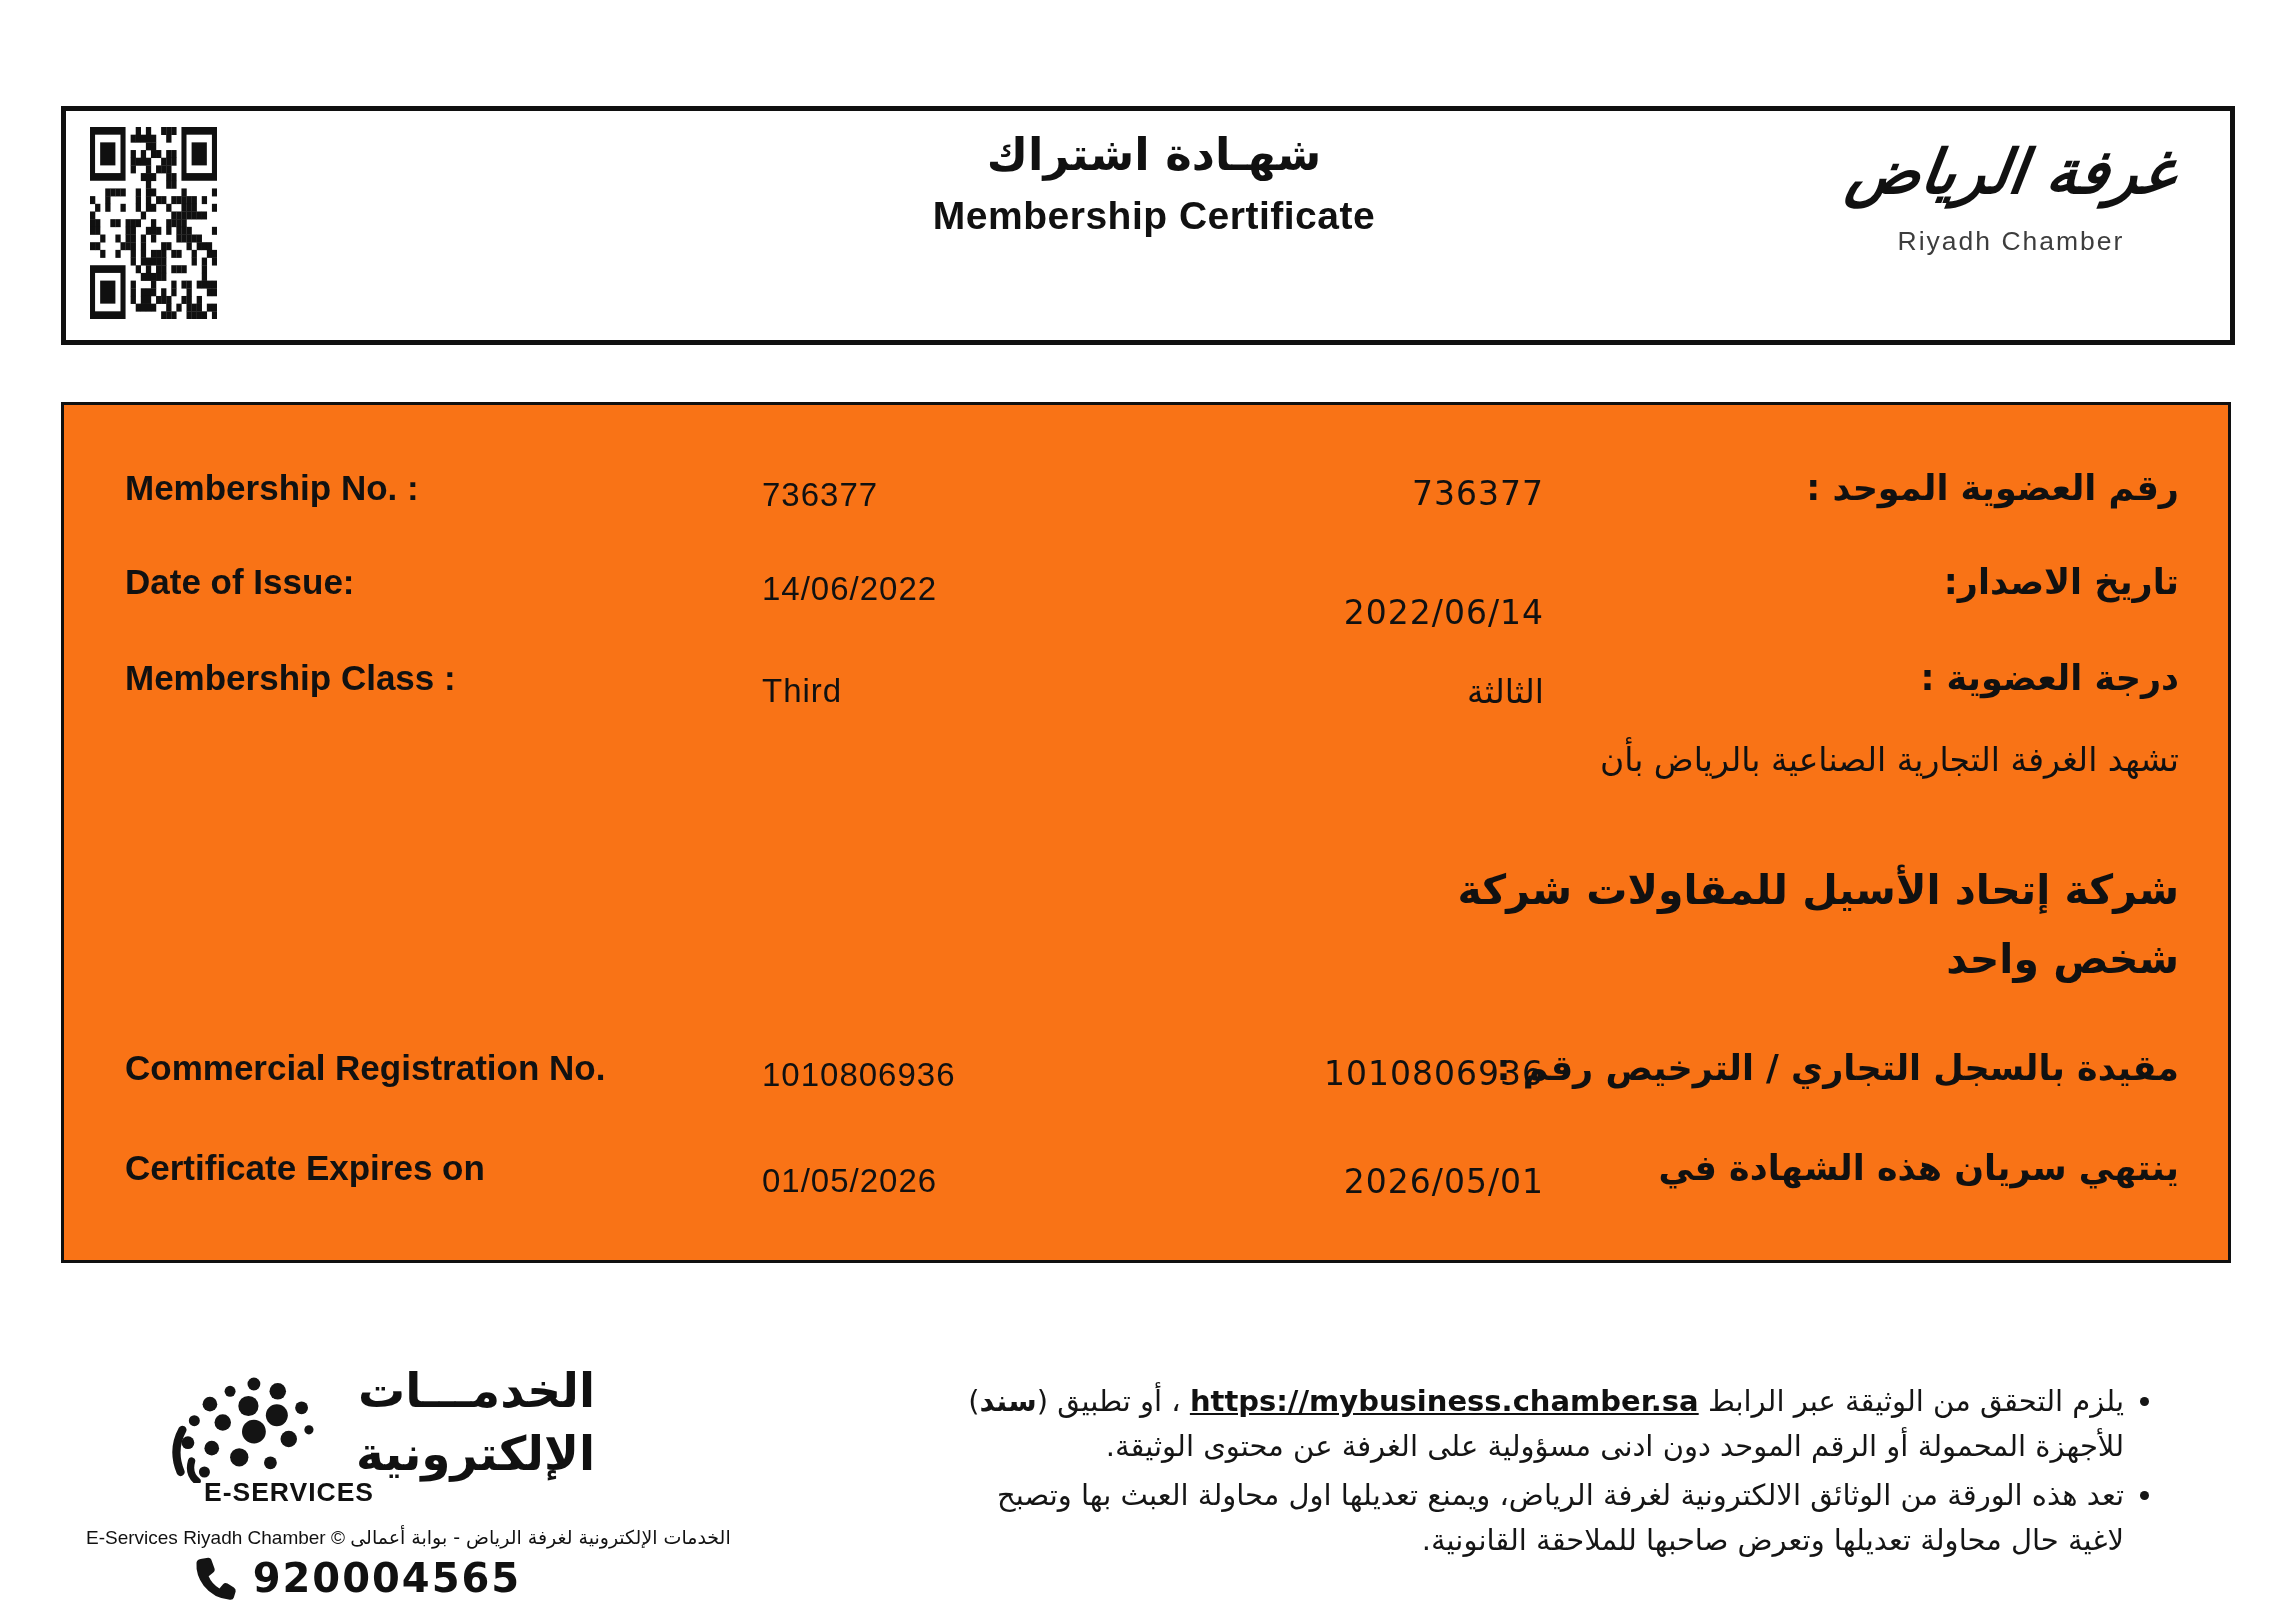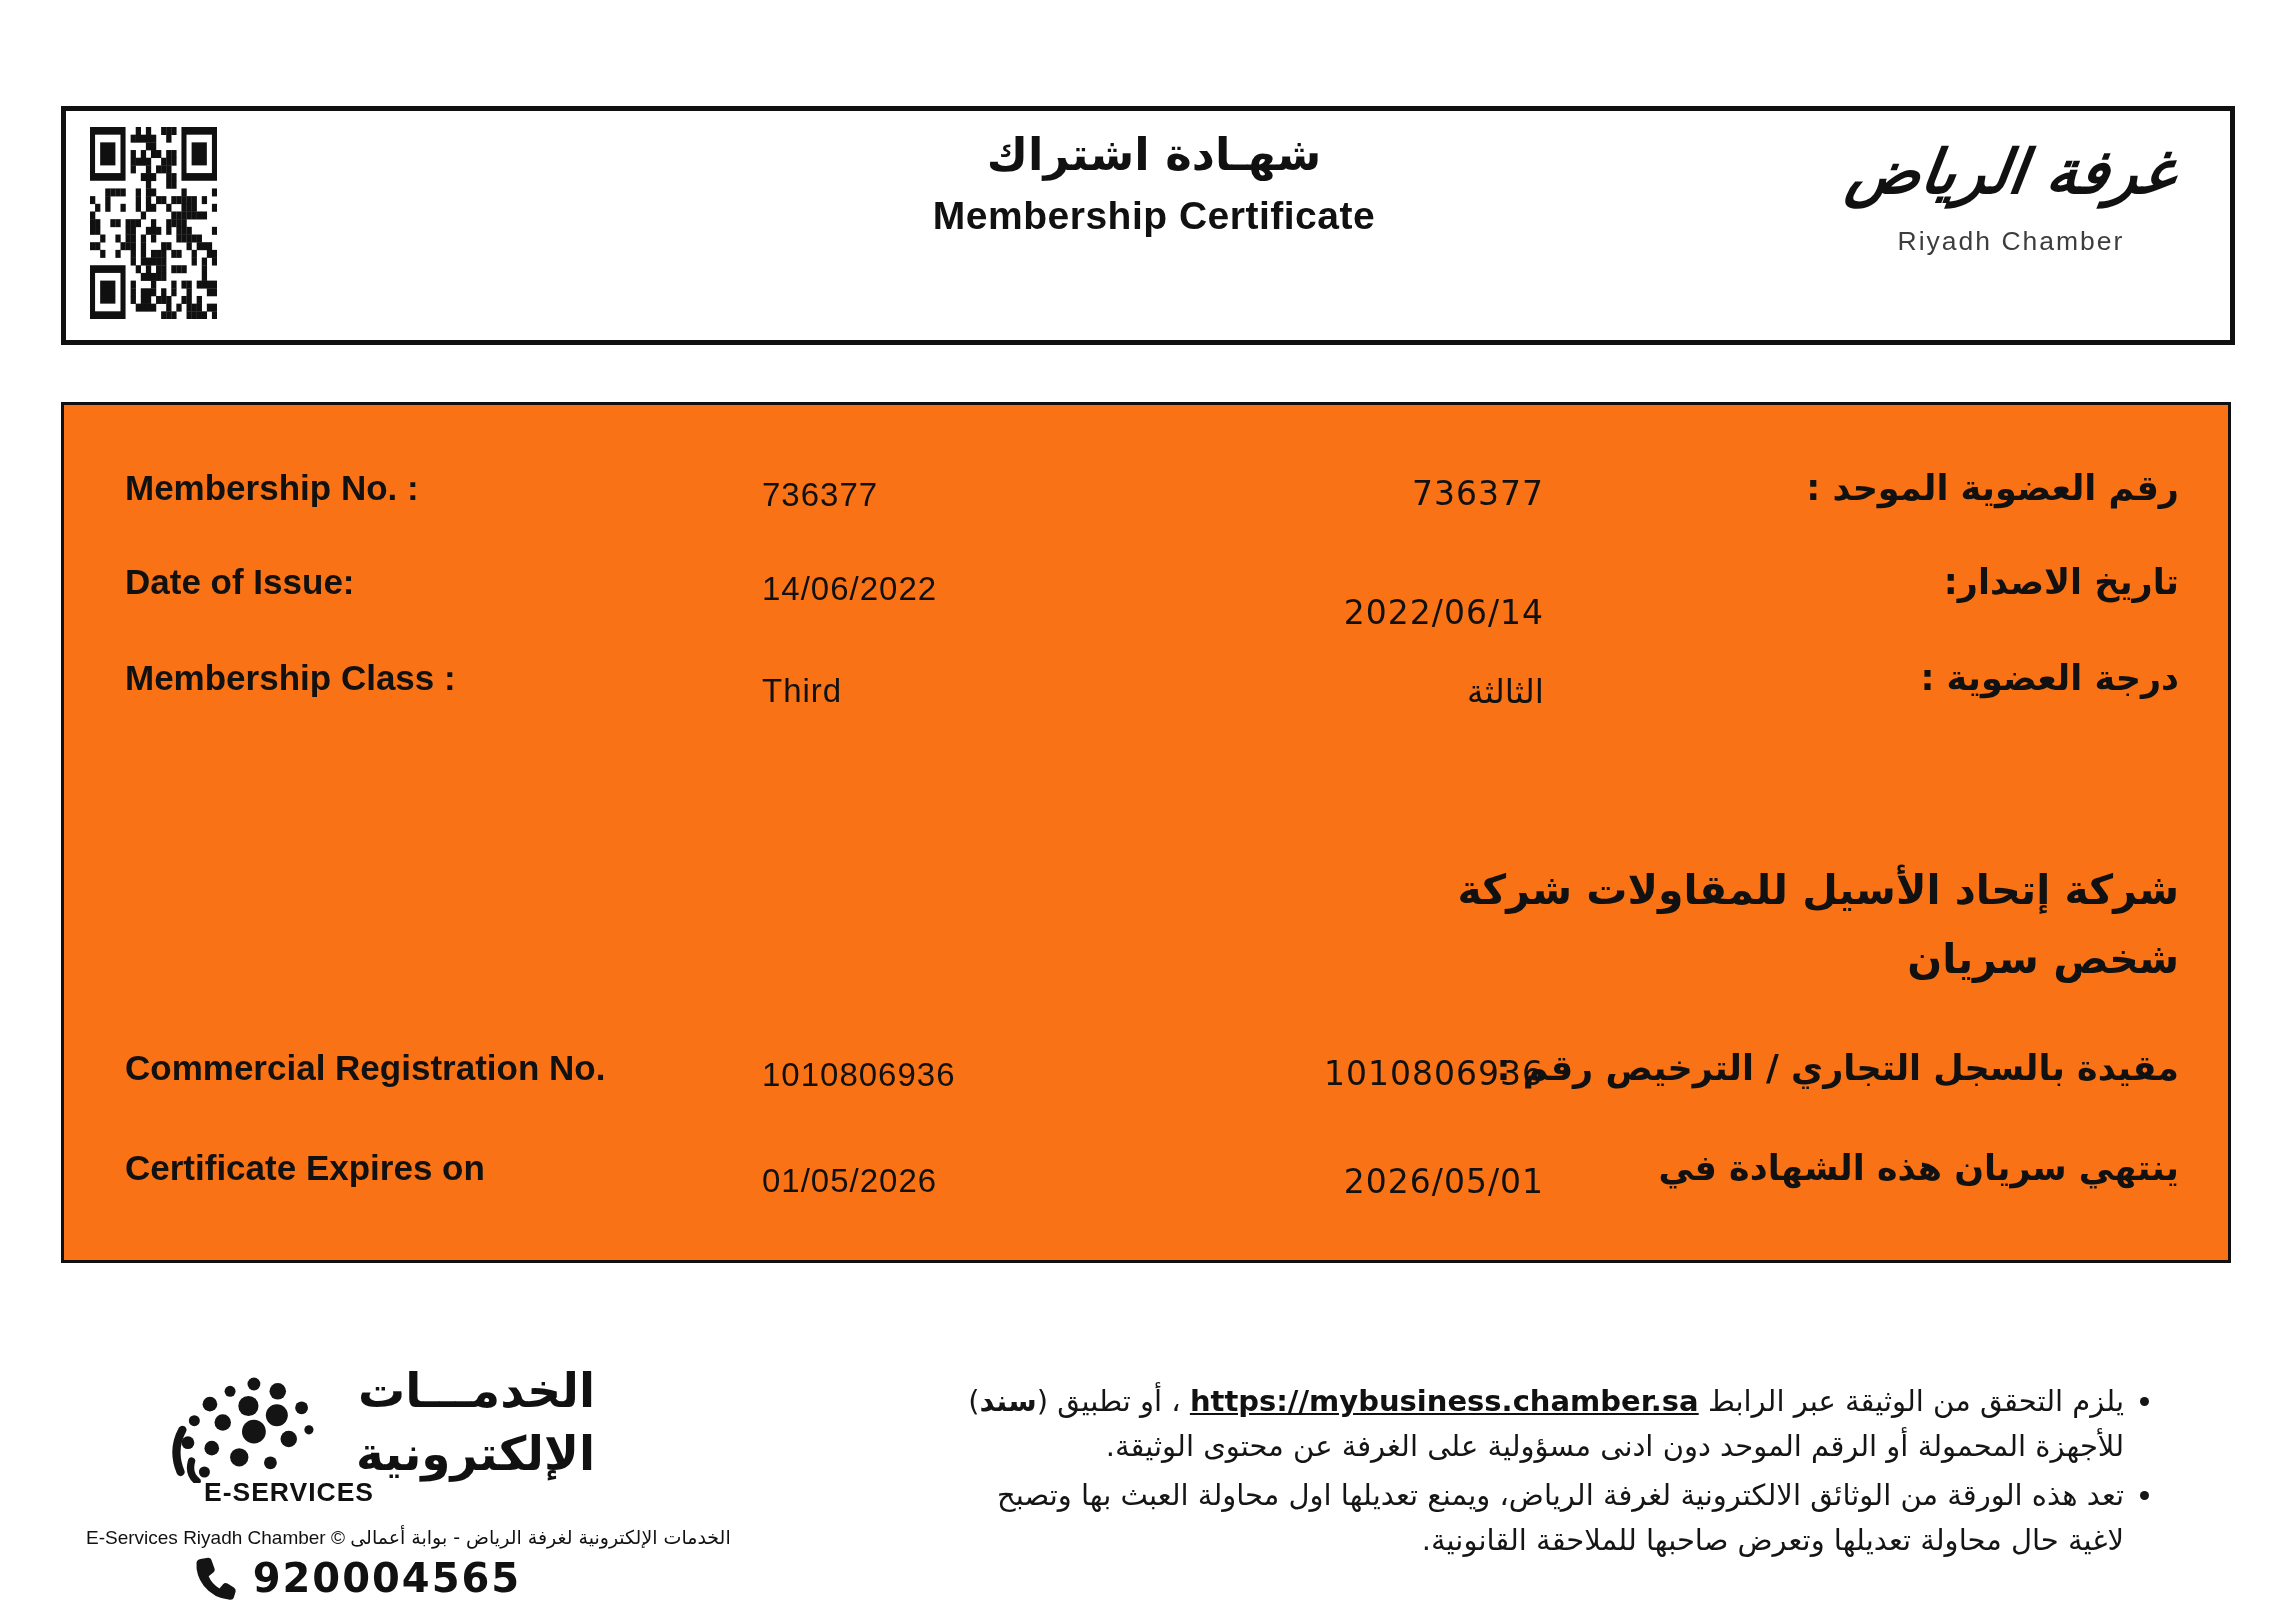--- a/index.html
+++ b/index.html
@@ -288,24 +288,25 @@
     <div class="cell label-en r2">Date of Issue:</div>
     <div class="cell value-en r2">14/06/2022</div>
     <div class="cell value-ar r2 dn2">2022/06/14</div>
     <div class="cell label-ar r2">تاريخ الاصدار:</div>
 
     <div class="cell label-en r3">Membership Class :</div>
     <div class="cell value-en r3 dn1">Third</div>
     <div class="cell value-ar r3 dn1">الثالثة</div>
     <div class="cell label-ar r3">درجة العضوية :</div>
 
+    <div class="cell certifies-ar">تشهد الغرفة التجارية الصناعية بالرياض بأن</div>
 
     <div class="company">
       <div>شركة إتحاد الأسيل للمقاولات شركة</div>
-      <div>شخص سريان</div>
+      <div>شخص واحد</div>
     </div>
 
     <div class="cell label-en r4">Commercial Registration No.</div>
     <div class="cell value-en r4">1010806936</div>
     <div class="cell value-ar r4">1010806936</div>
     <div class="cell label-ar r4">مقيدة بالسجل التجاري / الترخيص رقم :</div>
 
     <div class="cell label-en r5">Certificate Expires on</div>
     <div class="cell value-en r5 dn1">01/05/2026</div>
     <div class="cell value-ar r5 dn1">2026/05/01</div>

